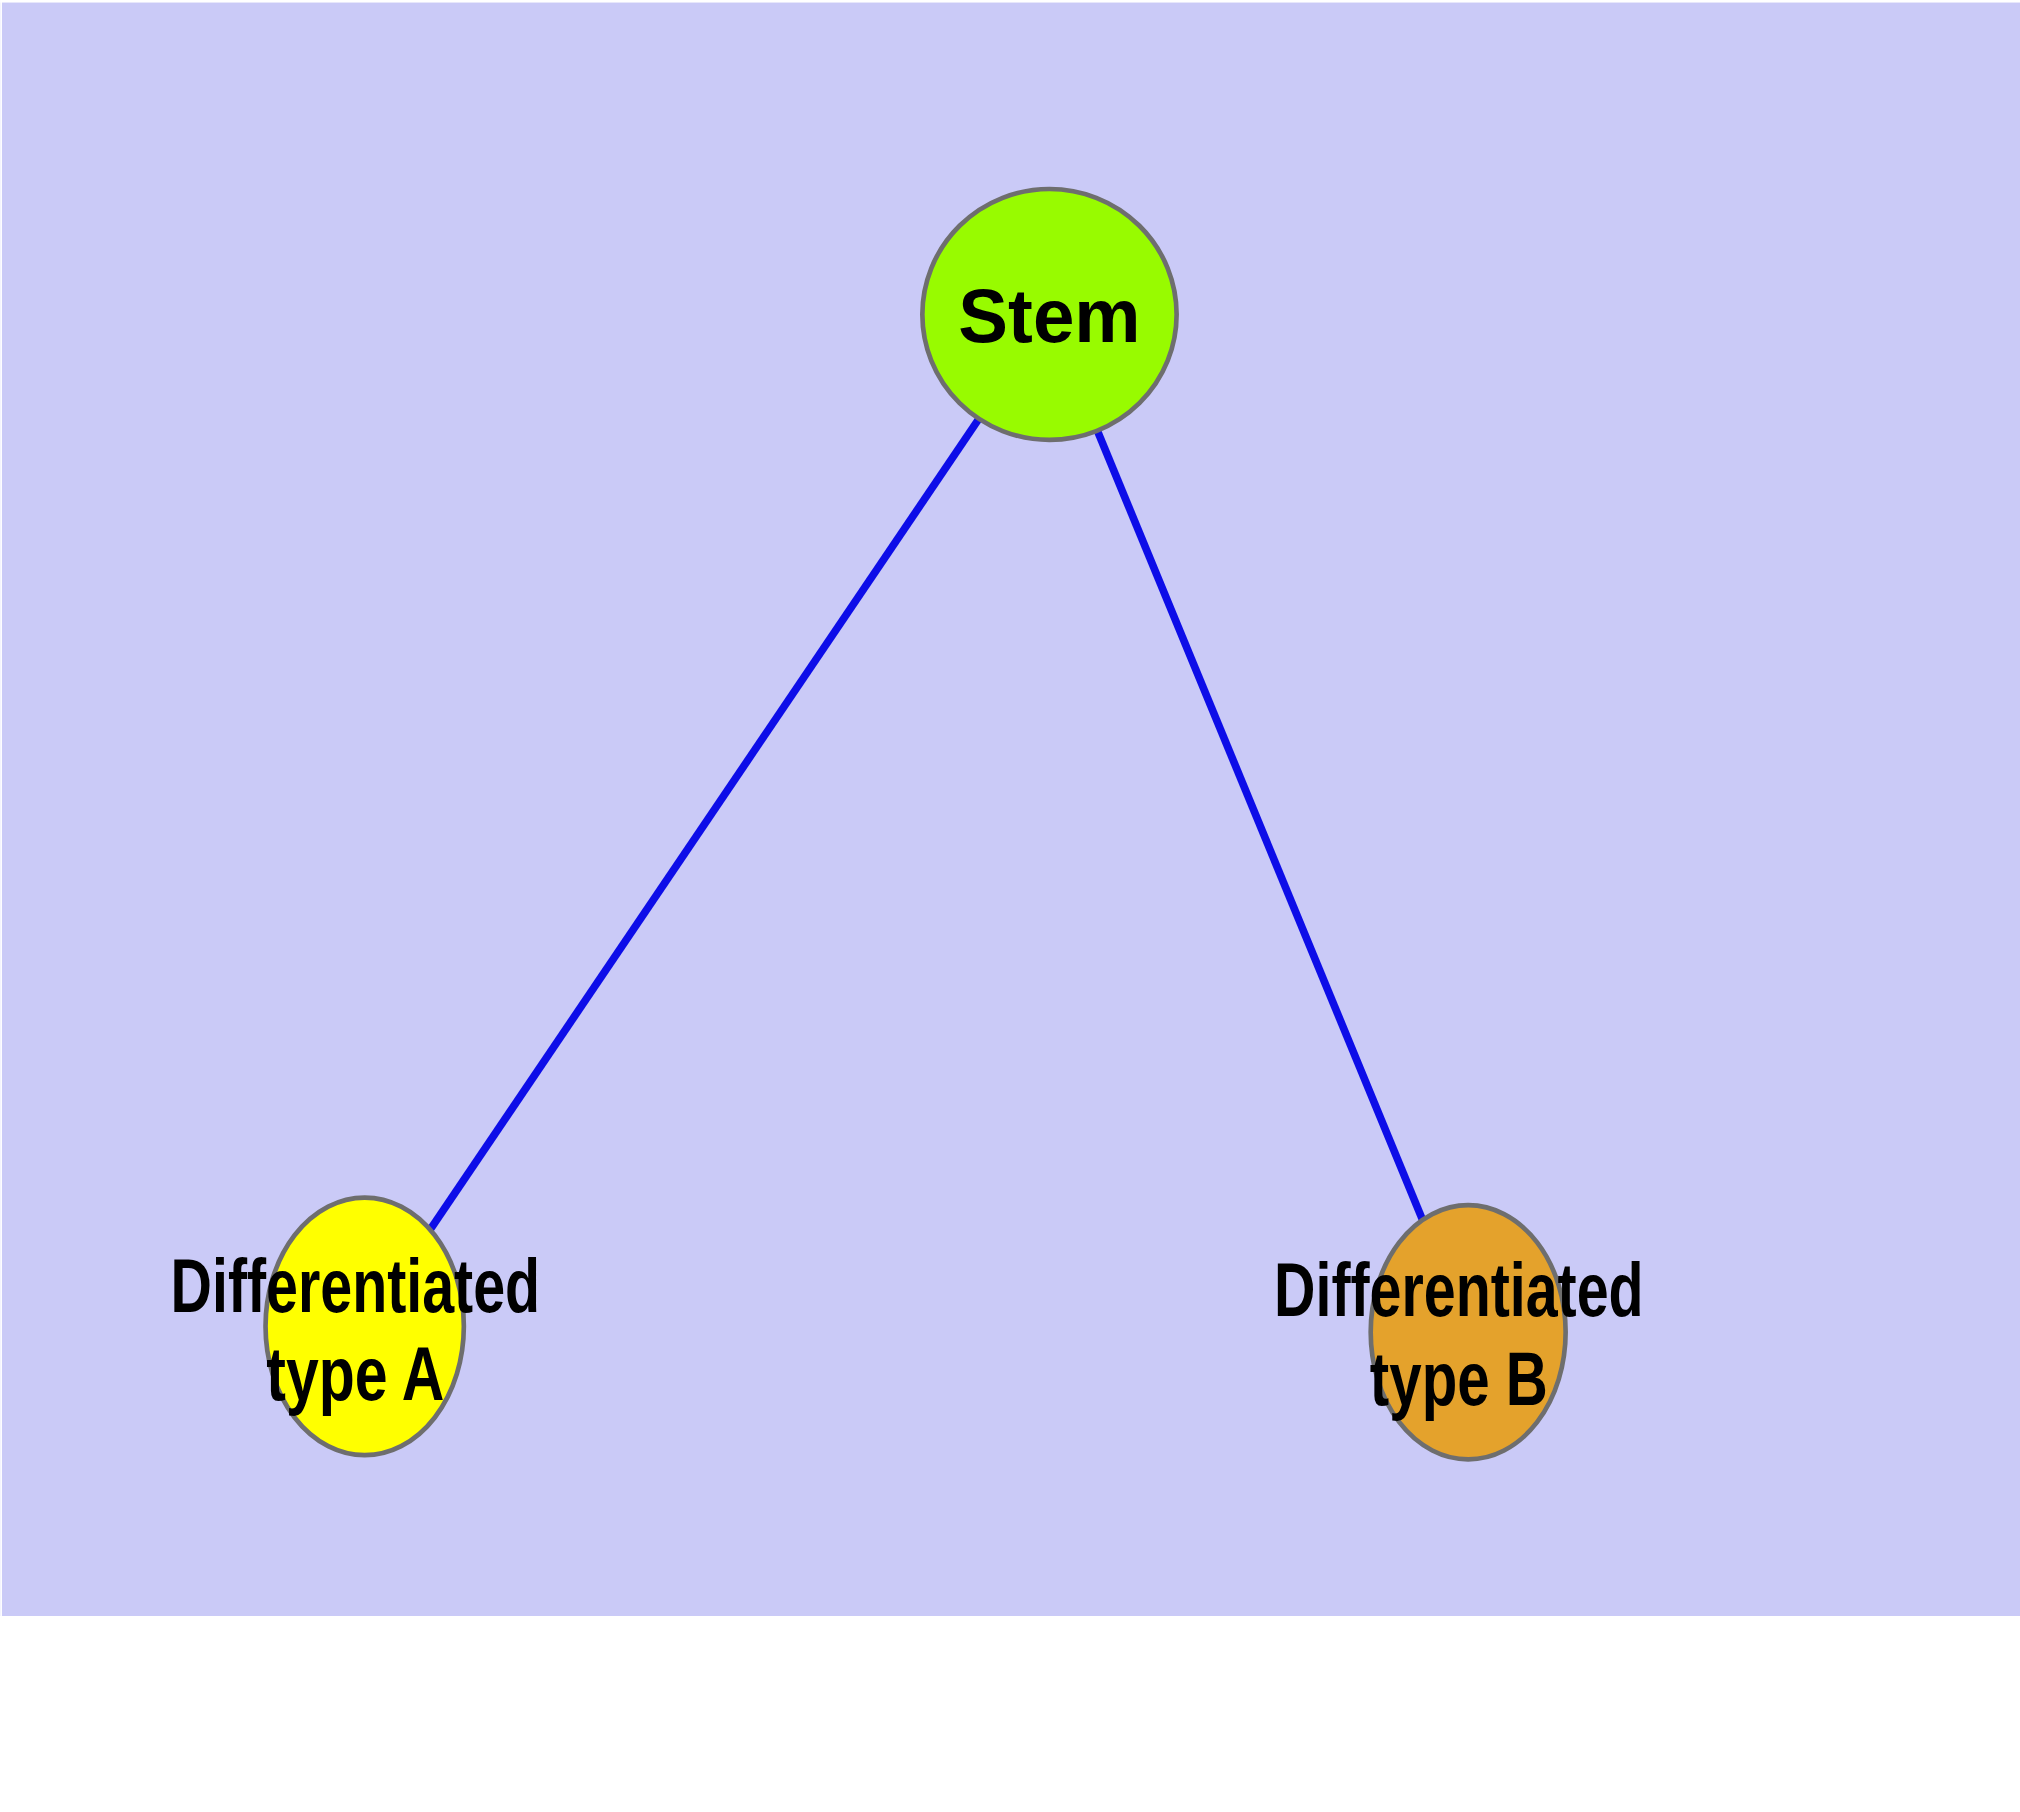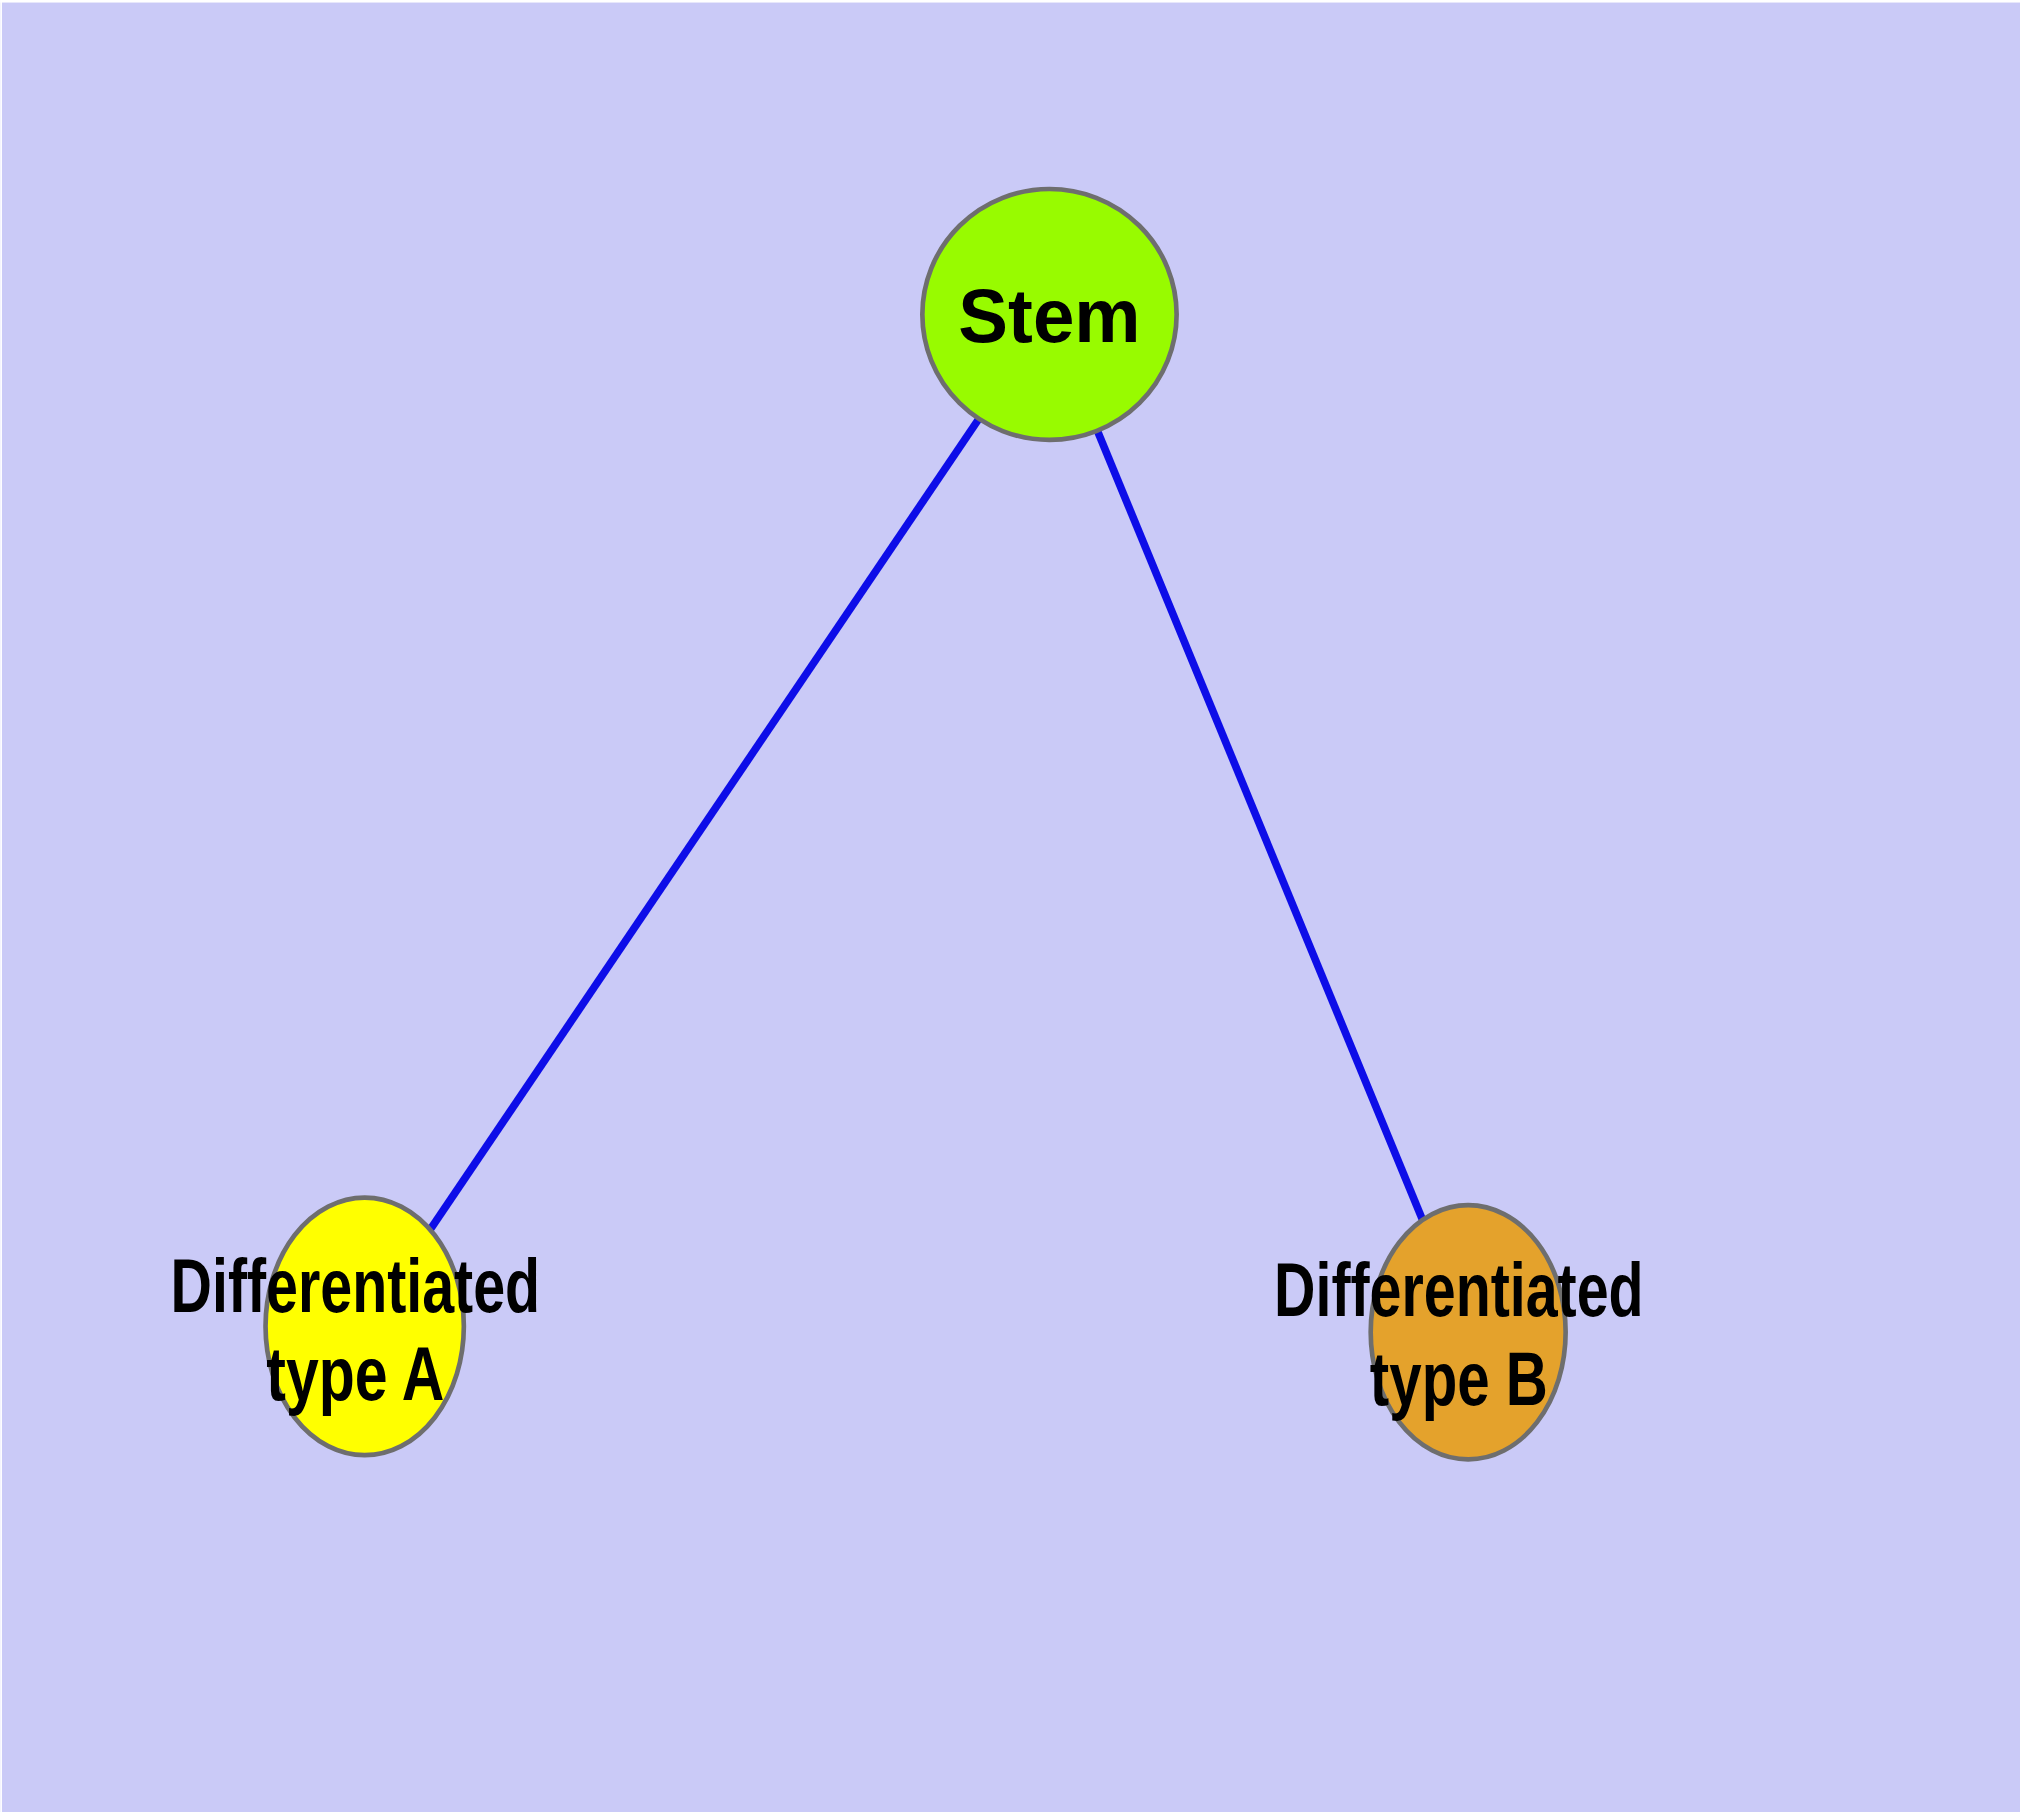--- a/index.html
+++ b/index.html
@@ -3,21 +3,21 @@
 <meta charset="utf-8">
 <style>
   html, body {
     margin: 0;
     padding: 0;
     background: #FFFFFF;
   }
   #stage {
     position: relative;
     width: 2021px;
-    height: 1812px;
+    height: 1616px;
     overflow: hidden;
   }
   svg { display: block; }
   .node-label {
     font-family: "Liberation Sans", sans-serif;
     font-weight: bold;
     font-size: 90px;
     fill: #000000;
   }
   .edge-line {

